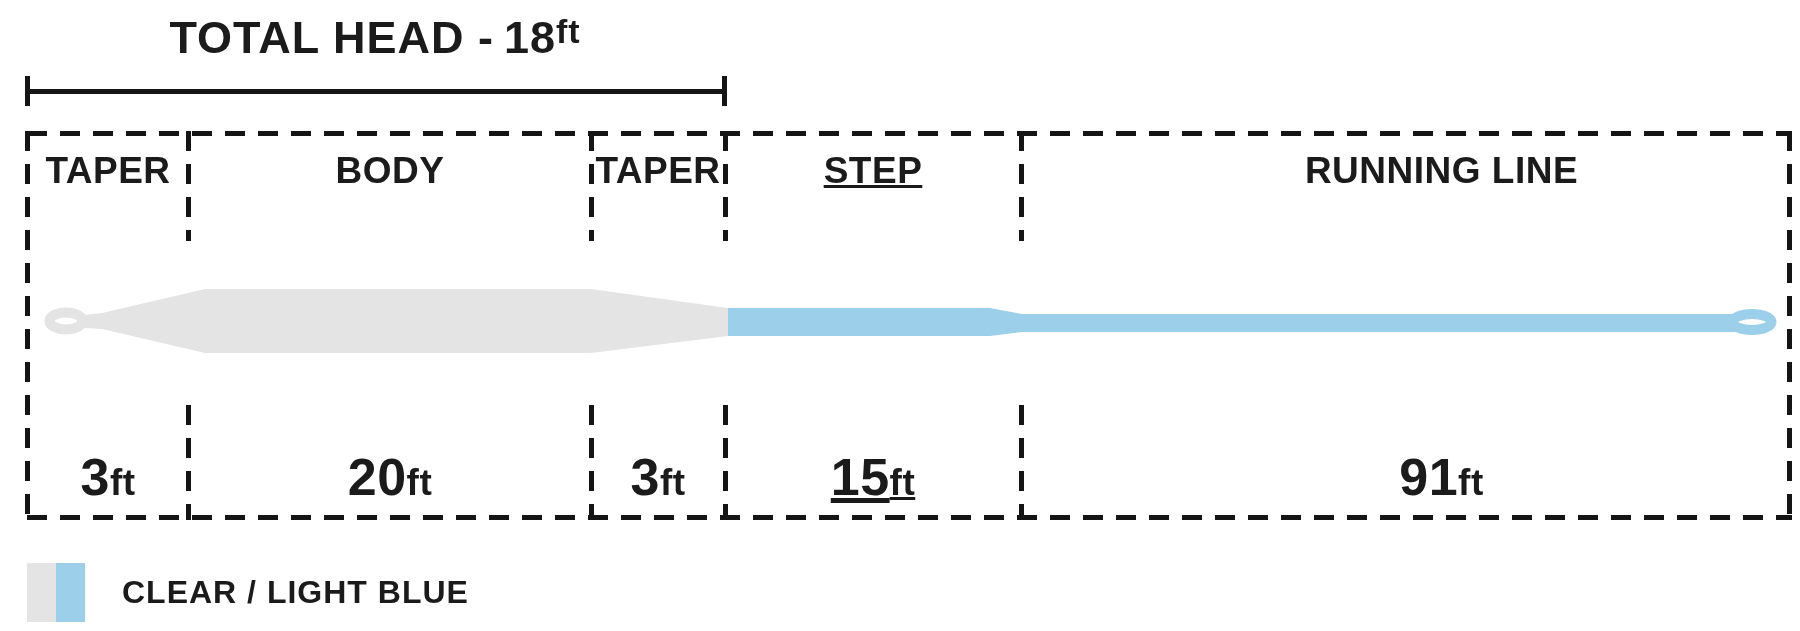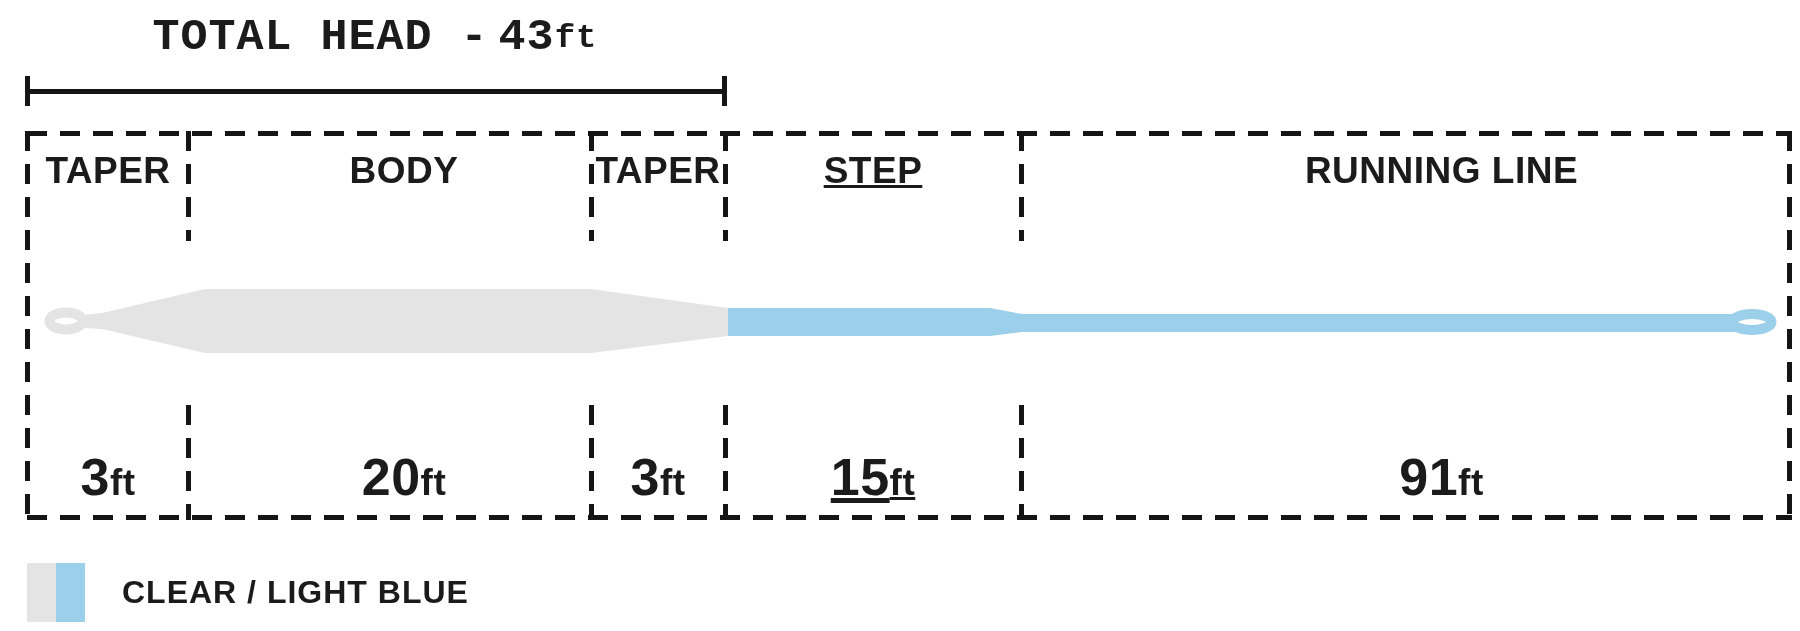--- a/index.html
+++ b/index.html
@@ -7,22 +7,22 @@
     position:relative;width:1800px;height:631px;background:#ffffff;overflow:hidden;
     font-family:"Liberation Sans", sans-serif;color:#1b1b1b;
   }
   
   .bracket-line{position:absolute;left:27px;top:89px;width:700px;height:5px;background:#151515;}
   .bracket-tick{position:absolute;top:76px;width:5px;height:30px;background:#151515;}
   .bracket-tick.left{left:25px;}
   .bracket-tick.right{left:722px;}
   .title{
     position:absolute;left:75px;top:12px;width:600px;
-    display:flex;justify-content:center;align-items:center;
-    font-size:45px;font-weight:600;letter-spacing:1px;white-space:pre;font-family:Liberation Mono, monospace;
+    display:flex;justify-content:center;align-items:flex-start;
+    font-size:45px;font-weight:600;letter-spacing:1px;white-space:pre;
   }
   .title .t-label{font-weight:600;margin-right:10px;}
   .title .t-value{font-weight:800;}
   .title .t-unit{font-size:34px;font-weight:600;}
   
   .dash-h{position:absolute;height:5px;background:repeating-linear-gradient(to right,#151515 0 20px,transparent 20px 33px);}
   .dash-v{position:absolute;width:5px;background:repeating-linear-gradient(to bottom,#151515 0 20px,transparent 20px 33px);}
   .frame-top{left:27px;top:131px;width:1765px;}
   .frame-bottom{left:27px;top:515px;width:1765px;}
   .frame-left{left:25px;top:131px;height:389px;}
@@ -35,40 +35,40 @@
     position:absolute;top:150px;text-align:center;
     font-size:37px;font-weight:600;line-height:1.12;letter-spacing:0.5px;
   }
   .sec-label span{display:block;}
   
   .sec-meas{
     position:absolute;top:447px;display:flex;justify-content:center;align-items:baseline;
     font-weight:800;font-size:52px;letter-spacing:0.5px;
   }
   .sec-meas .unit{font-size:37px;font-weight:600;}
-  .s1{left:27px;width:162px;} .s2{left:203px;width:402px;text-align:center;} .s3{left:591px;width:134px;}
+  .s1{left:27px;width:162px;} .s2{left:189px;width:402px;text-align:center;} .s3{left:591px;width:134px;}
   .s4{left:725px;width:296px;text-decoration:underline;} .s5{left:1057px;width:769px;}
   
   .line-svg{position:absolute;left:0;top:0;}
   
   .legend-swatch{position:absolute;left:27px;top:563px;width:58px;height:59px;display:flex;}
   .legend-swatch div{width:29px;height:59px;}
   .legend-label{
     position:absolute;left:122px;top:563px;height:59px;display:flex;align-items:center;
     font-size:32px;font-weight:600;letter-spacing:1px;
   }
 </style>
 </head>
 <body>
 
 <div class="stage">
 
   <div class="title">
     <span class="t-label">TOTAL HEAD -</span>
-    <span class="t-value">43</span>
+    <span class="t-value">18</span>
     <span class="t-unit">ft</span>
   </div>
   <div class="bracket-line"></div>
   <div class="bracket-tick left"></div>
   <div class="bracket-tick right"></div>
 
   <div class="dash-h frame-top"></div>
   <div class="dash-h frame-bottom"></div>
   <div class="dash-v frame-left"></div>
   <div class="dash-v frame-right"></div>

